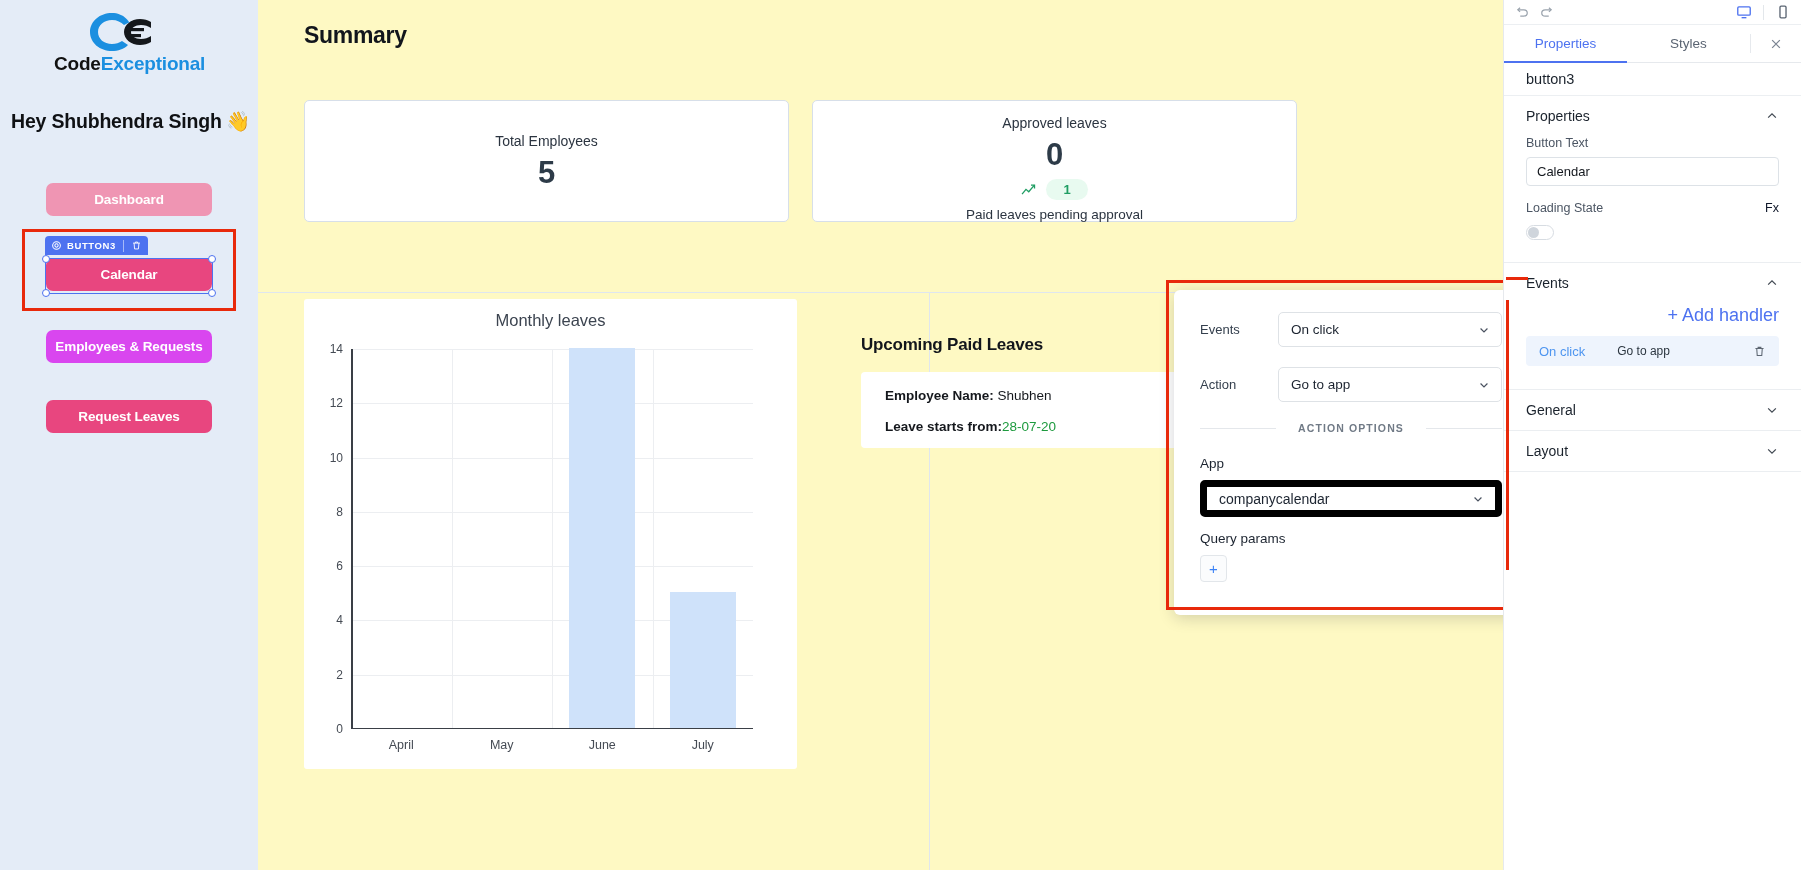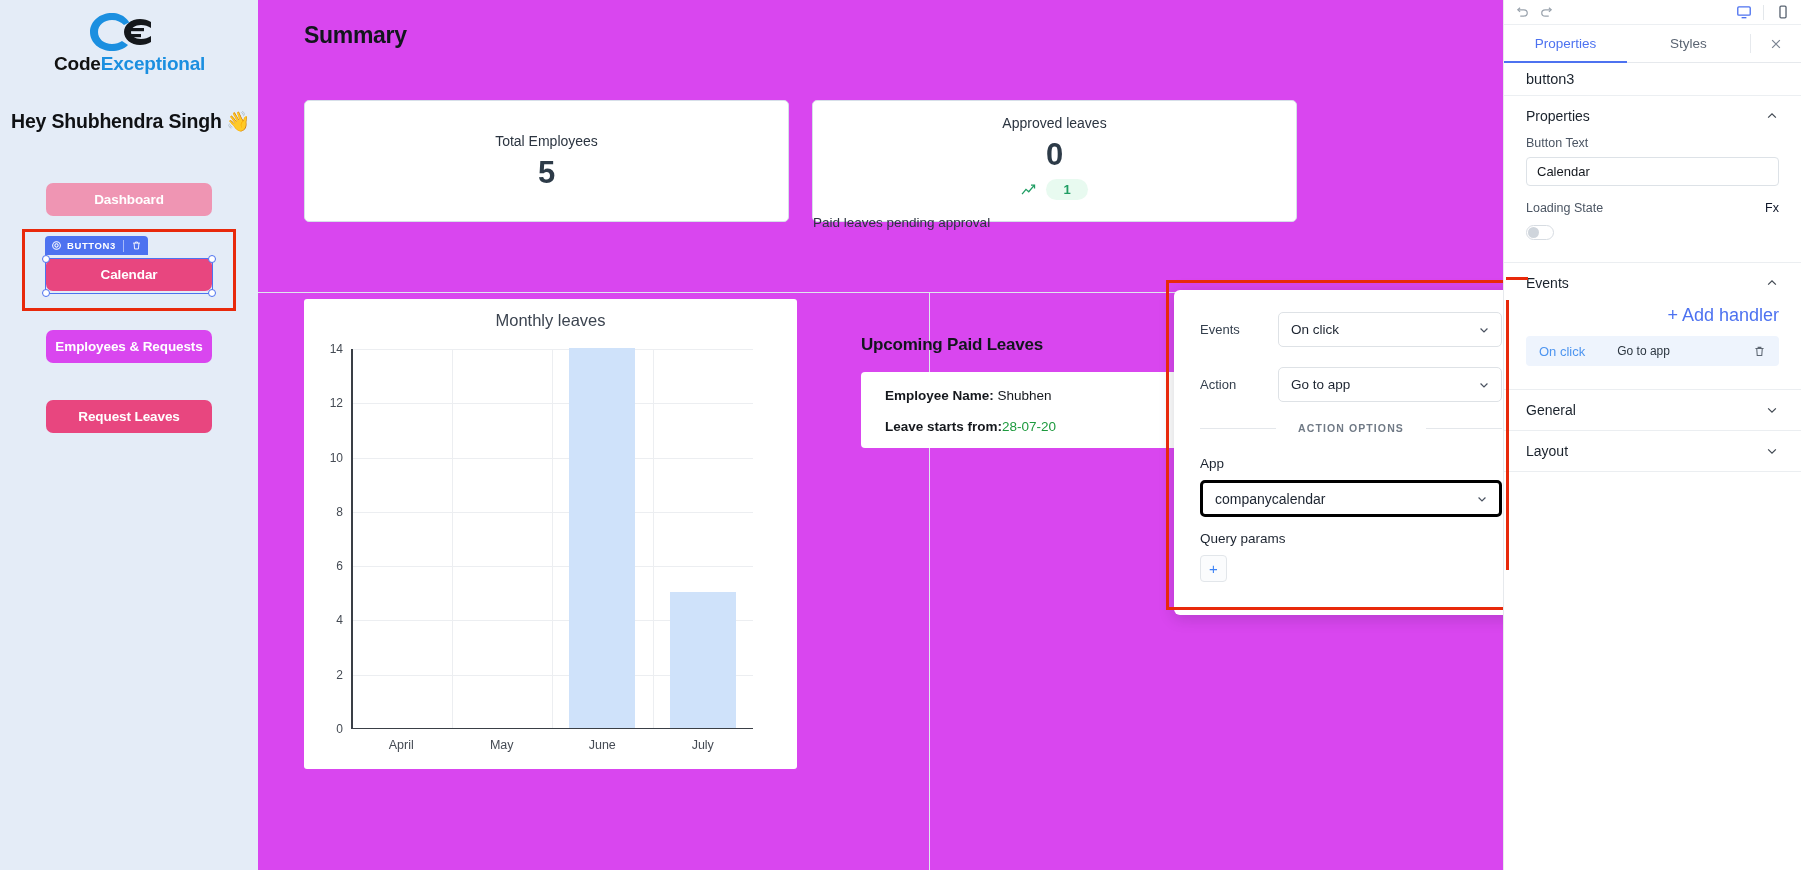--- a/index.html
+++ b/index.html
@@ -72,21 +72,21 @@
   }
   .comp-badge-name {
     color: #ffffff; font-size: 9.5px; font-weight: 700; letter-spacing: 0.6px;
   }
   .badge-sep { width: 1px; height: 12px; background: rgba(255,255,255,.5); margin: 0 2px; }
   .badge-ico { display: flex; align-items: center; }
 
   
   .canvas {
     position: absolute; left: 258px; top: 0;
-    width: 1245px; height: 870px; background: #d946ef;
+    width: 1245px; height: 870px; background: #fef9c3;
   }
   .summary-title {
     position: absolute; left: 46px; top: 22px;
     font-size: 23px; font-weight: 700; color: #12161c; letter-spacing: -0.3px;
   }
   .hr-divider {
     position: absolute; left: 0; top: 292px; width: 1245px; height: 1px;
     background: #dfe6ee;
   }
   .vr-divider {
@@ -112,21 +112,21 @@
   .card-total .stat-label { margin-top: 32px; }
   .trend-row {
     display: flex; align-items: center; justify-content: center;
     gap: 8px; margin-top: 9px;
   }
   .trend-pill {
     background: #e8faf0; color: #1f9d63; border-radius: 13px;
     padding: 3px 17px; font-size: 13px; font-weight: 600;
   }
   .trend-sub {
-    text-align: left; font-size: 13.5px; color: #2b3440; margin-top: 15px;
+    text-align: center; font-size: 13.5px; color: #2b3440; margin-top: 7px;
   }
 
   
   .chart-card {
     position: absolute; left: 46px; top: 299px;
     width: 493px; height: 470px; background: #ffffff; border-radius: 3px;
   }
   .chart-title {
     text-align: center; font-size: 16.5px; color: #3c4450; margin-top: 12px;
     font-weight: 400;
@@ -194,21 +194,21 @@
   .divider-label {
     display: flex; align-items: center; gap: 22px;
     margin: 6px 0 22px 0;
   }
   .divider-label .ln { flex: 1; height: 1px; background: #e4e7eb; }
   .divider-label .tx {
     font-size: 10.5px; font-weight: 700; color: #707a86; letter-spacing: 1.1px;
   }
   .pop-field-label { font-size: 13.5px; color: #1c2430; margin-bottom: 9px; }
   .select-app {
-    height: 37px; border: 3px solid #000000; border-radius: 5px;
+    height: 37px; border: 7px solid #000000; border-radius: 5px;
     display: flex; align-items: center; padding: 0 12px;
     font-size: 14px; color: #1c2430; position: relative; cursor: pointer;
     margin-bottom: 14px;
   }
   .plus-btn {
     width: 27px; height: 27px; border: 1px solid #e2e6ea; border-radius: 4px;
     background: #fbfcfd; color: #3b82f6; font-size: 15px;
     display: flex; align-items: center; justify-content: center; cursor: pointer;
     margin-top: 9px;
   }

